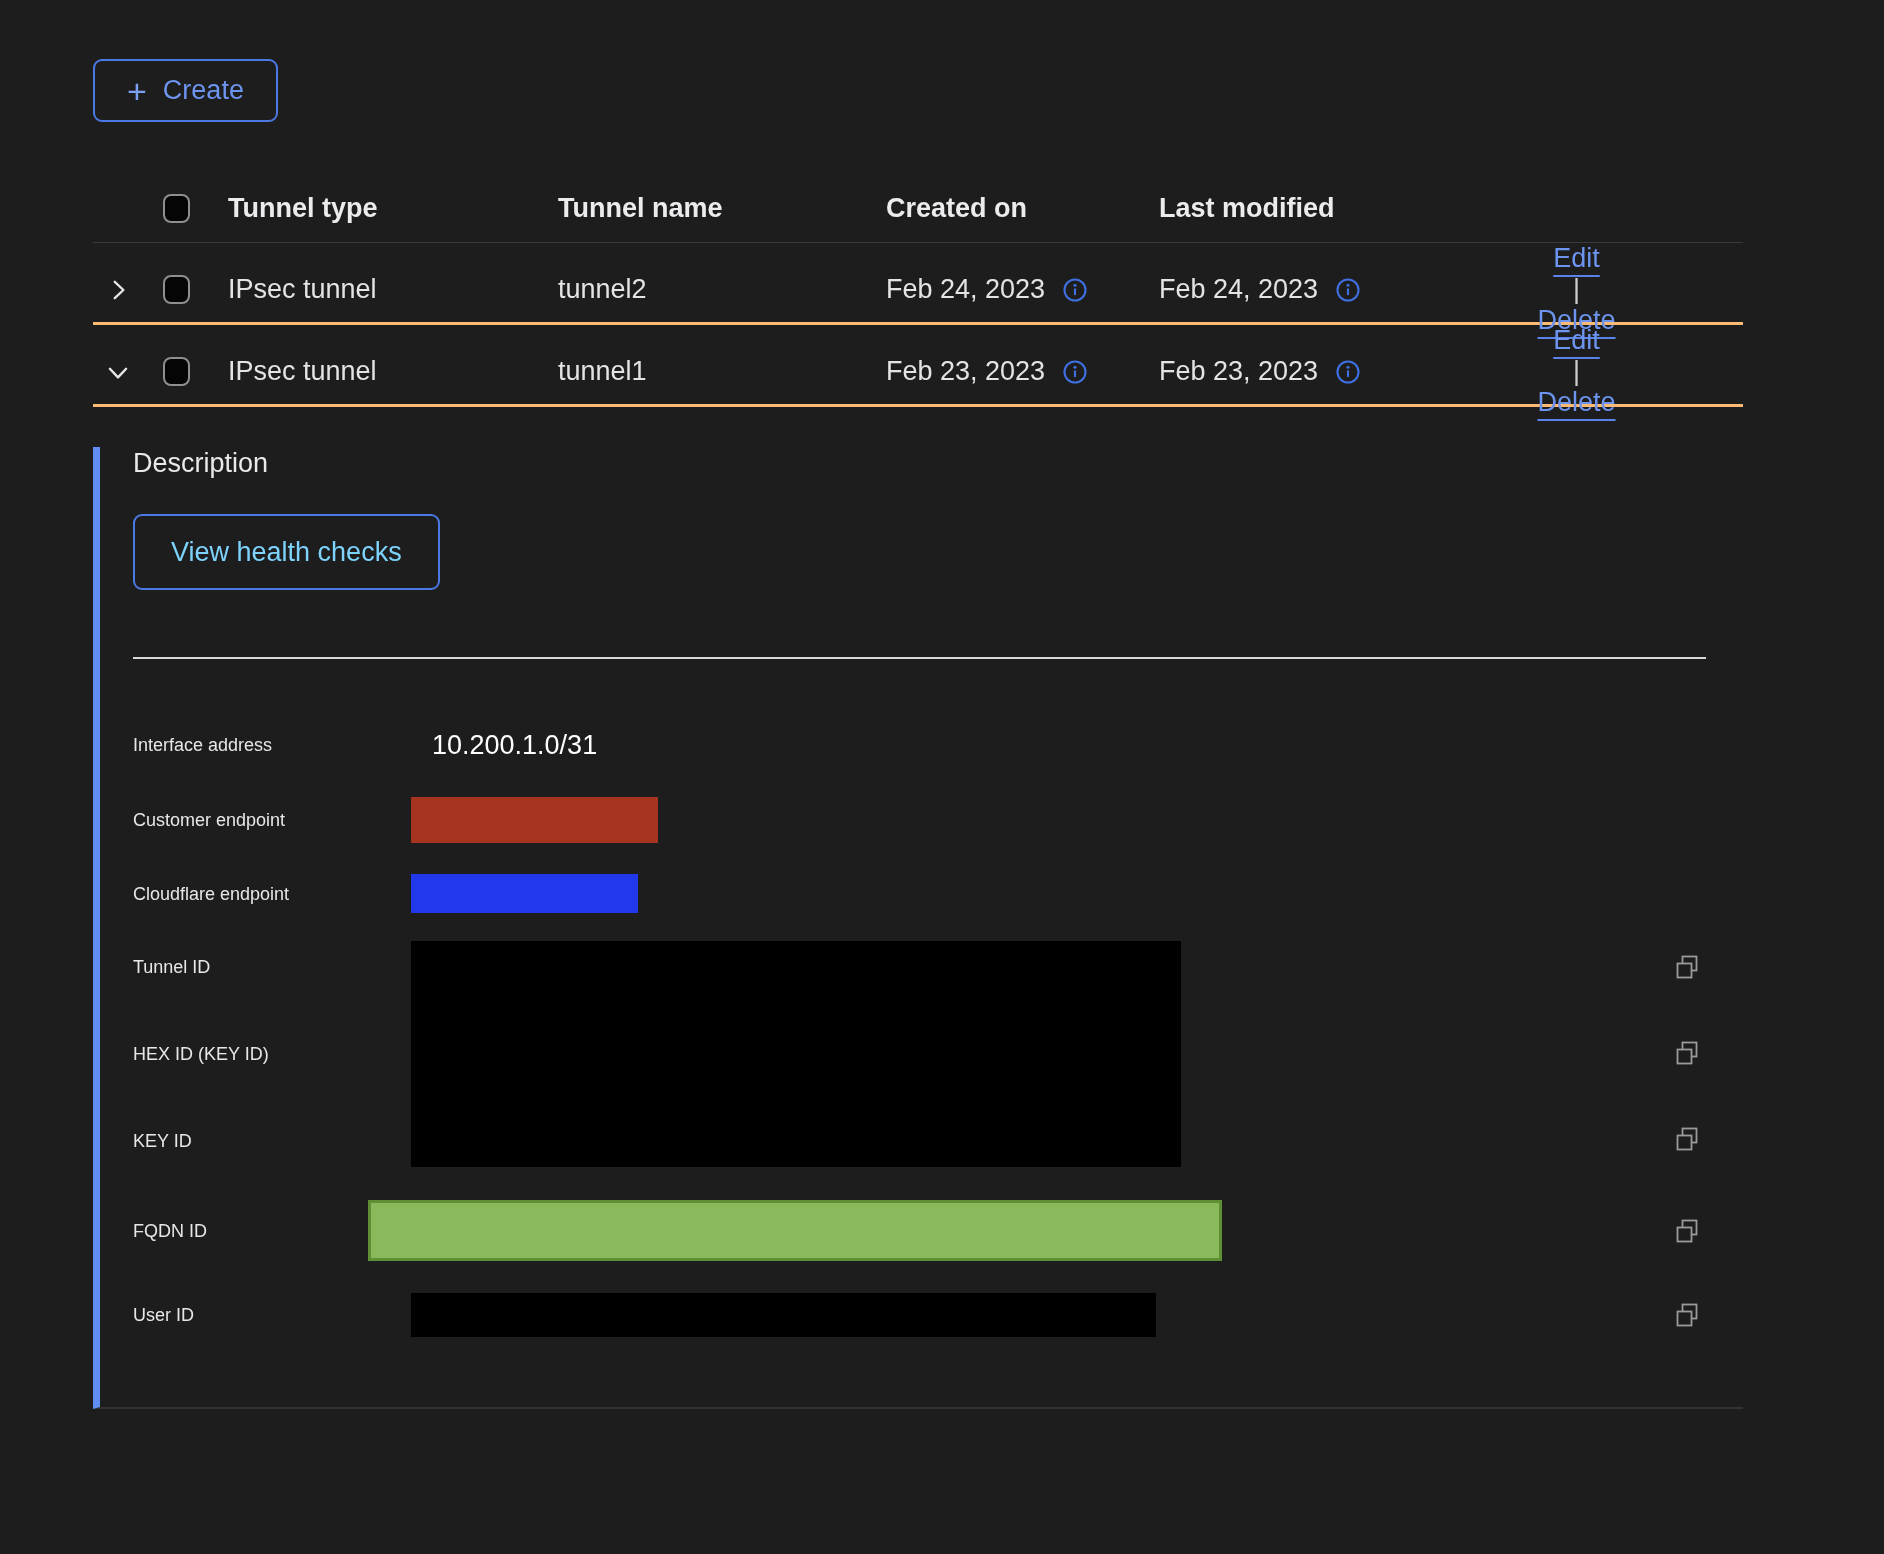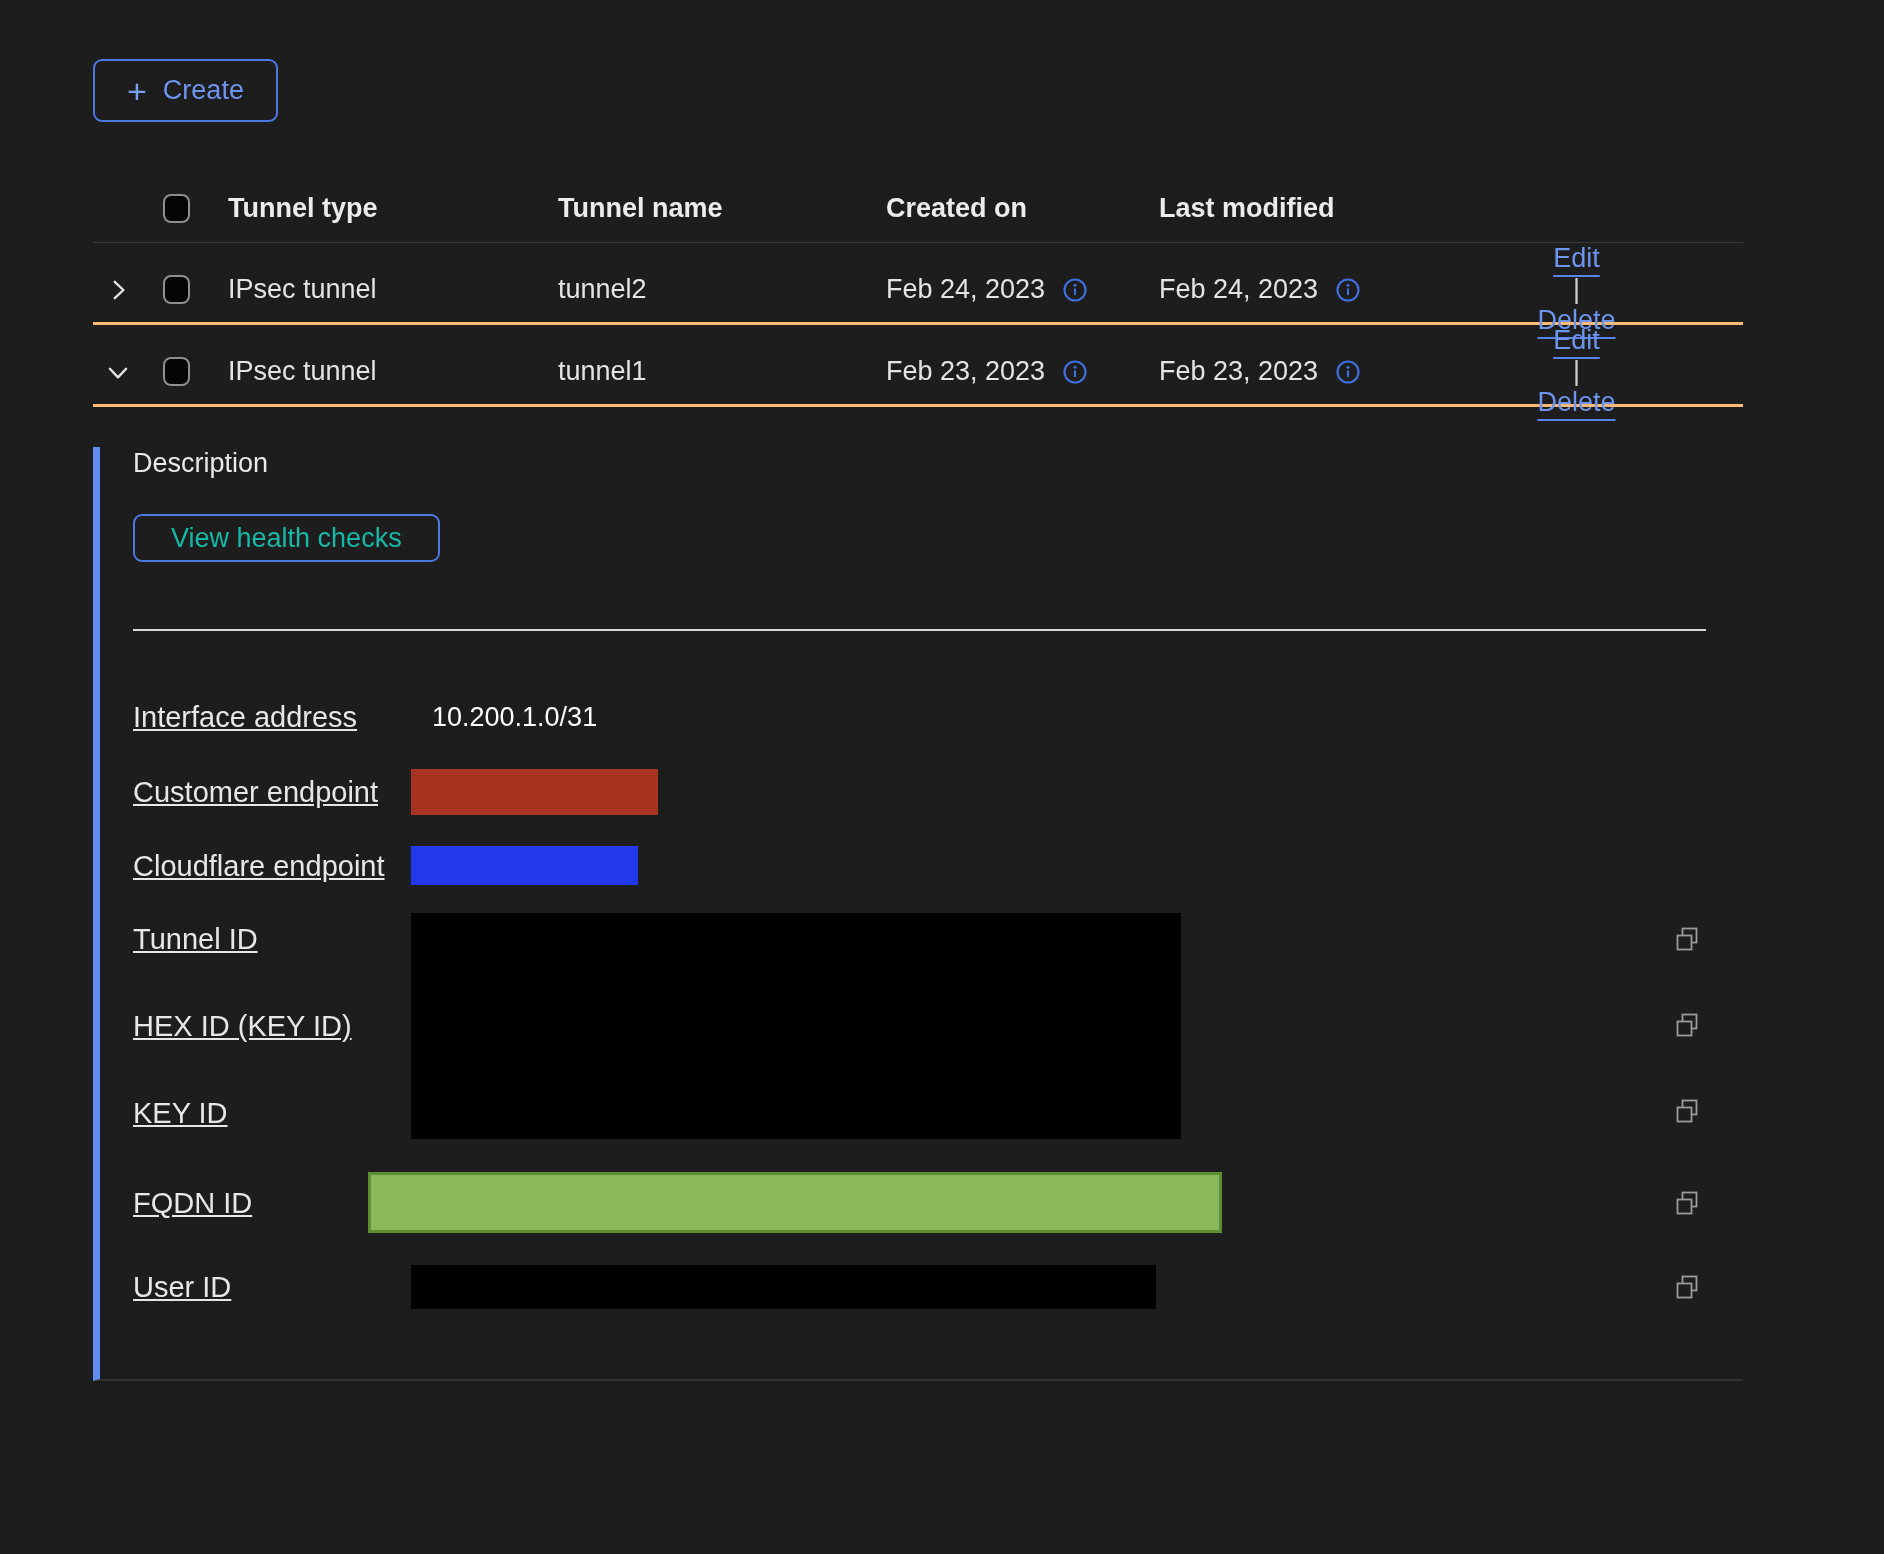--- a/index.html
+++ b/index.html
@@ -51,28 +51,28 @@
   .expanded{
     position:relative;
     border-left:7px solid #5f8df2;
     border-bottom:2px solid #323234;
     padding:0 0 70px 33px;
   }
   .desc-label{ margin-top:40px; font-size:27px; font-weight:500; color:#e9e9eb; line-height:32px; }
   .desc-value{ margin-top:53px; font-size:27px; color:#98989d; line-height:32px; }
   .health-btn{
     display:inline-flex; align-items:center; justify-content:center;
-    margin-top:35px; height:48px; padding:0 36px;
+    margin-top:35px; height:76px; padding:0 36px;
     background:transparent; border:2px solid #4b79e4; border-radius:9px;
-    color:#14b8a6; font-size:27px; font-family:inherit; cursor:pointer;
+    color:#7dd3fc; font-size:27px; font-family:inherit; cursor:pointer;
   }
   .divider{ margin-top:67px; margin-right:37px; height:2px; background:#d8d8da; }
 
   .detail-row{ display:flex; align-items:center; }
-  .detail-label{ flex:0 0 278px; font-size:29px; color:#e7e7e9; line-height:32px;text-decoration:underline; }
+  .detail-label{ flex:0 0 278px; font-size:18px; color:#e7e7e9; line-height:32px; }
   .row-interface{ margin-top:70px; }
   .row-customer{ margin-top:36px; }
   .row-cloudflare{ margin-top:31px; }
   .row-fqdn{ margin-top:33px; }
   .row-user{ margin-top:32px; }
   .detail-value{ margin-left:21px; font-size:27px; color:#ffffff; }
 
   .redact-red{ width:247px; height:46px; background:#a63420; }
   .redact-blue{ width:227px; height:39px; background:#2139ea; }
   .redact-black-lg{ width:770px; height:226px; background:#000; }

